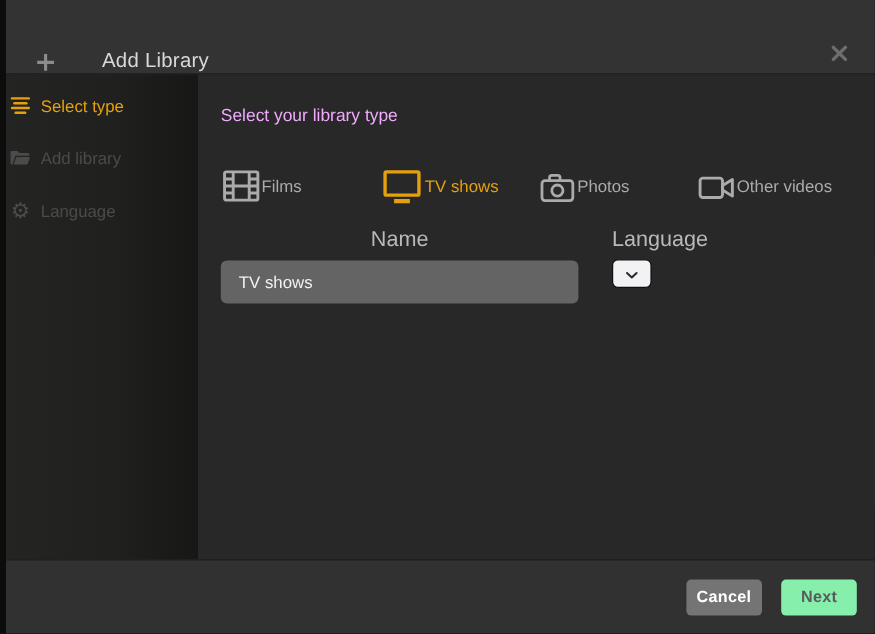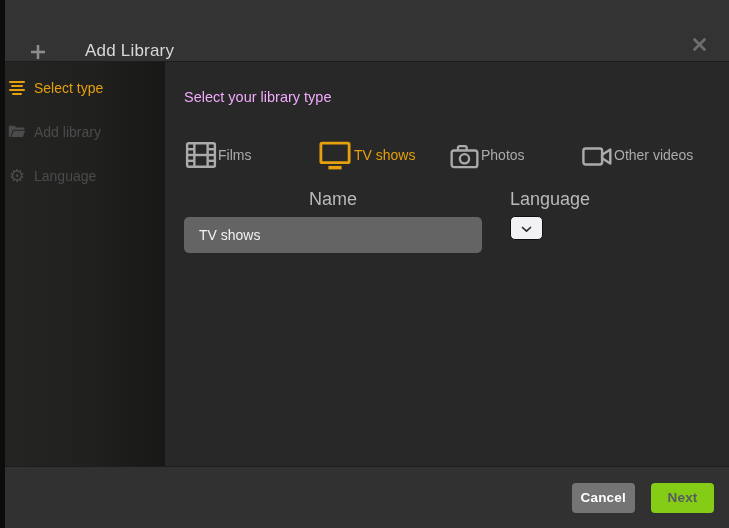--- a/index.html
+++ b/index.html
@@ -102,21 +102,21 @@
     display: flex; align-items: center; justify-content: flex-end;
     padding-right: 15px; box-sizing: border-box; gap: 16px; padding-left: 15px;
   }
   .btn {
     height: 30px; border: none; border-radius: 4px;
     font-size: 13.5px; font-weight: 700; font-family: inherit;
     display: flex; align-items: center; justify-content: center;
     cursor: pointer; letter-spacing: .2px;
   }
   .btn-cancel { min-width: 62px; padding: 0 9px; background: #747474; color: #ffffff; }
-  .btn-next { min-width: 63px; padding: 0 14px; background: #84cc16; color: #575c5e; }
+  .btn-next { min-width: 63px; padding: 0 14px; background: #86efac; color: #575c5e; }
 </style>
 </head>
 <body>
 
 <div class="dialog">
 
   <div class="header">
     <span class="plus-wrap">
       <svg width="18" height="18" viewBox="0 0 18 18" fill="none">
         <line x1="9" y1="2" x2="9" y2="16" stroke="#8c8c8c" stroke-width="2.6"></line>

